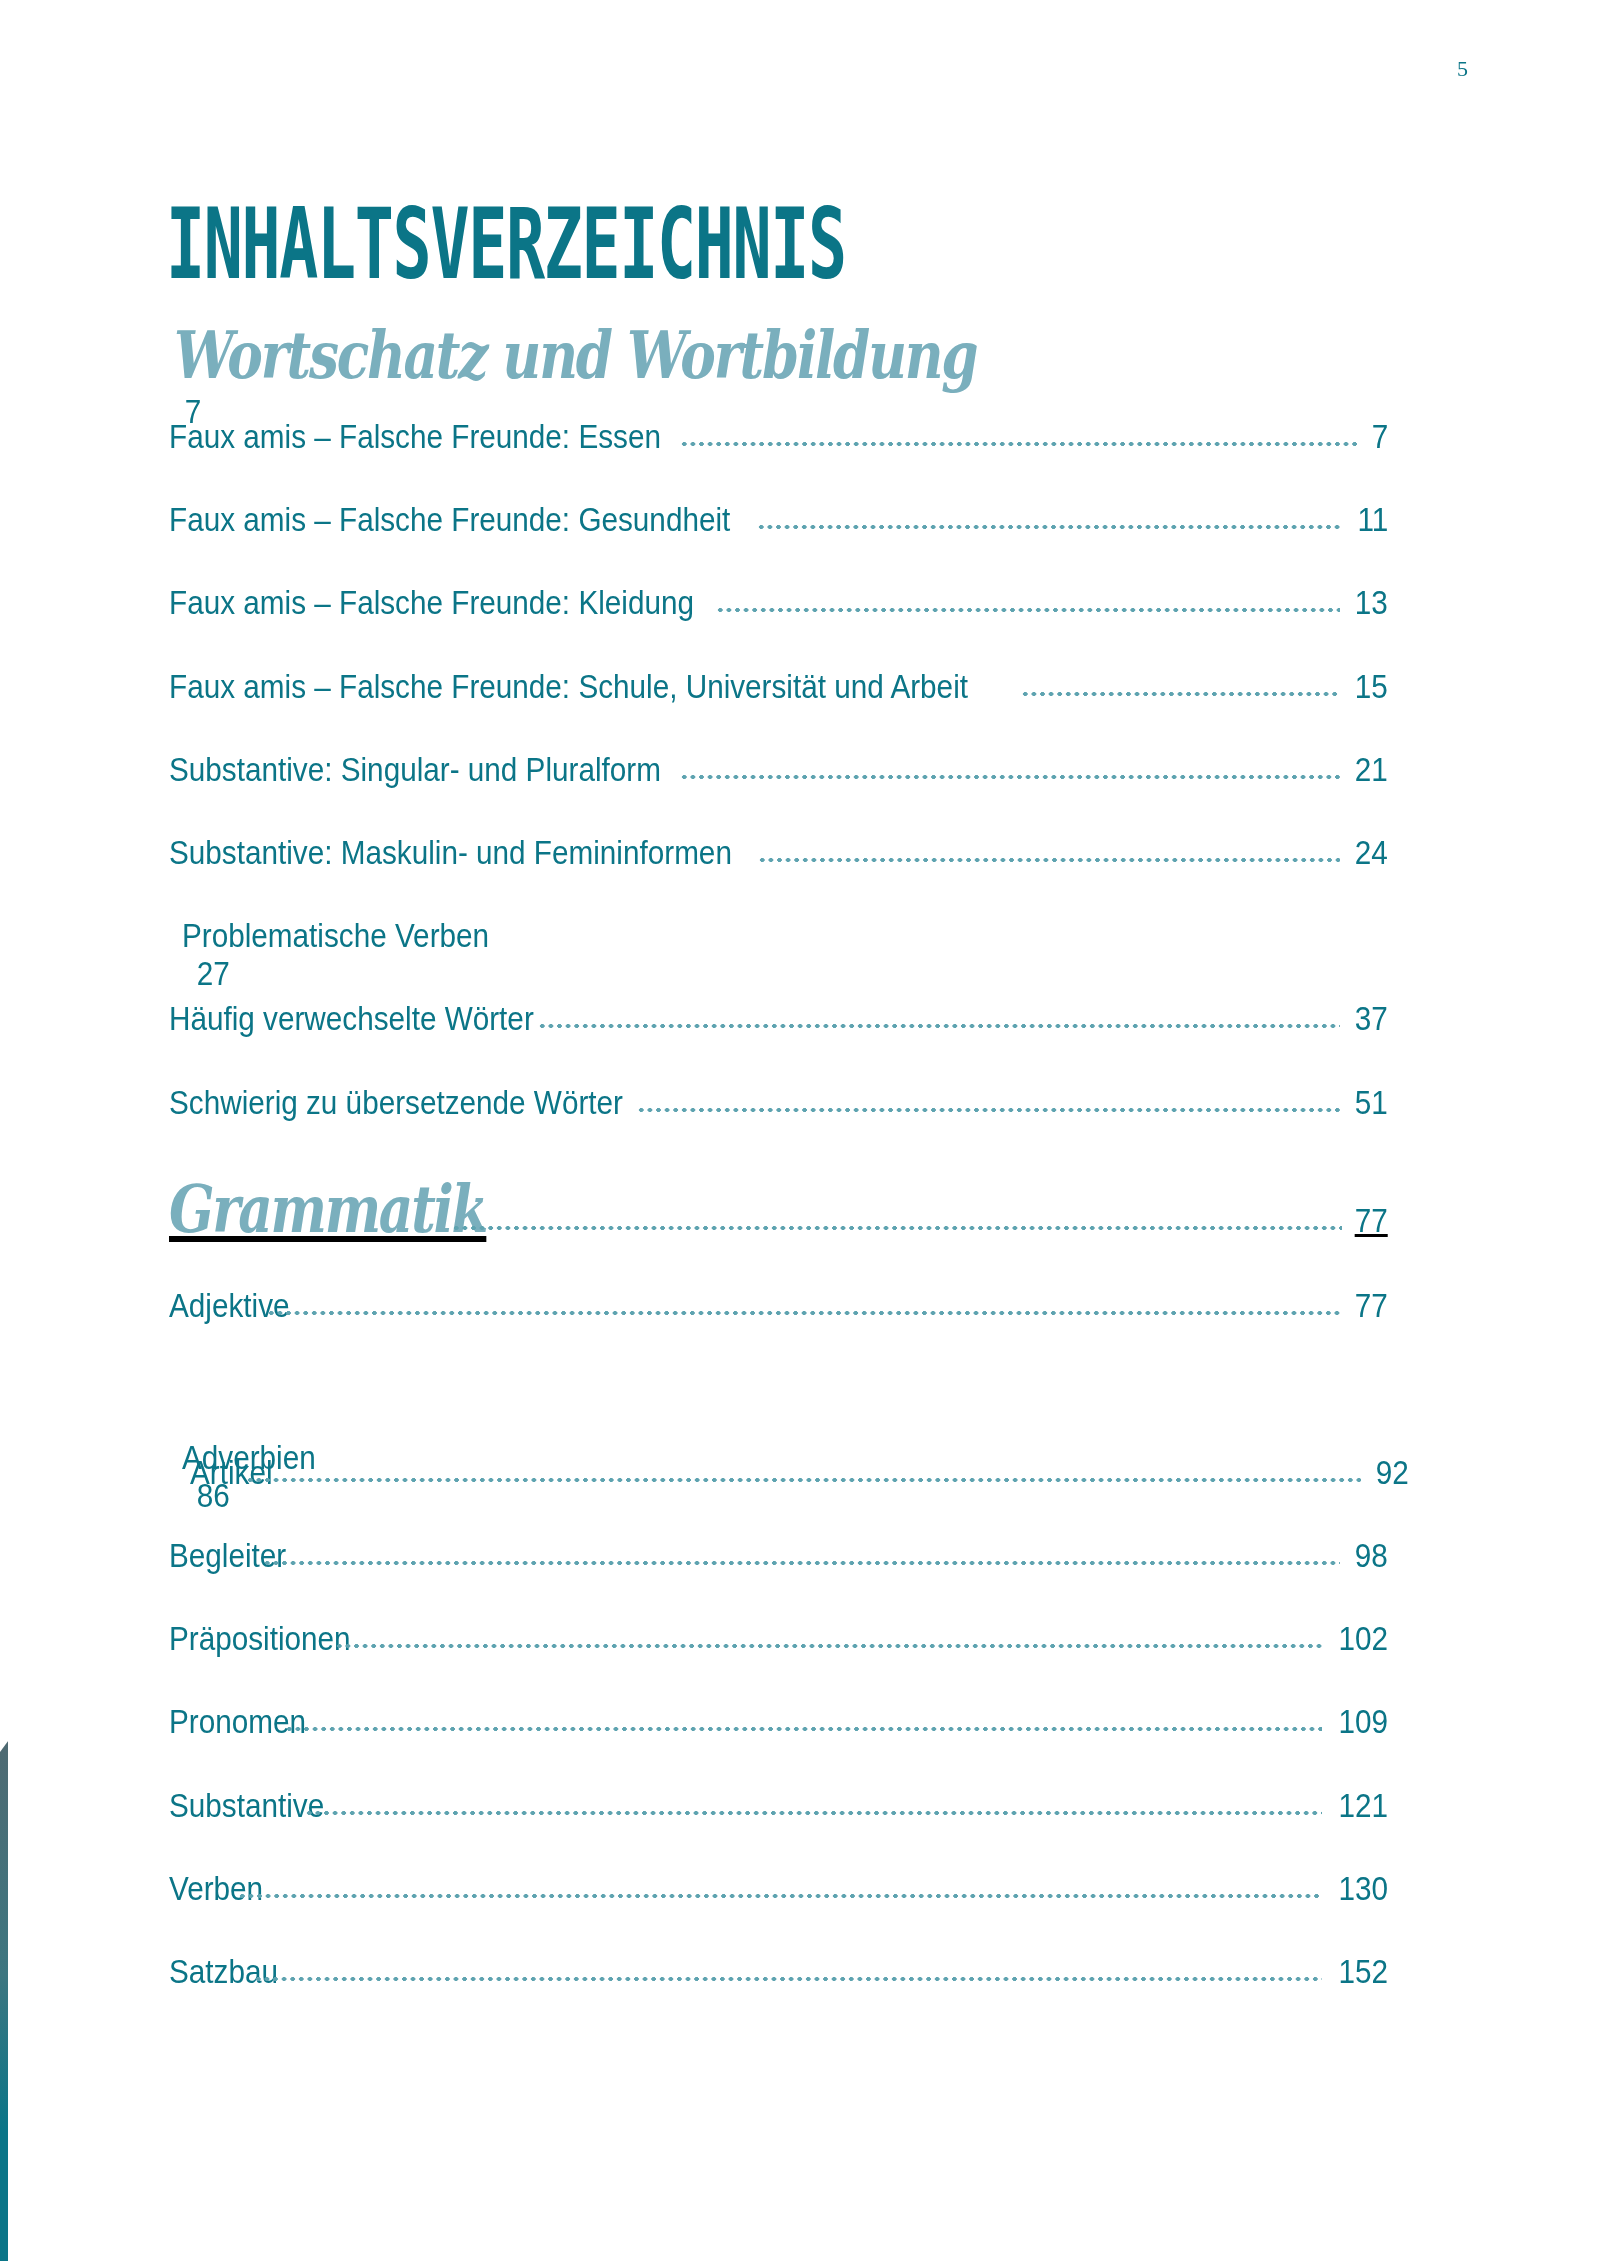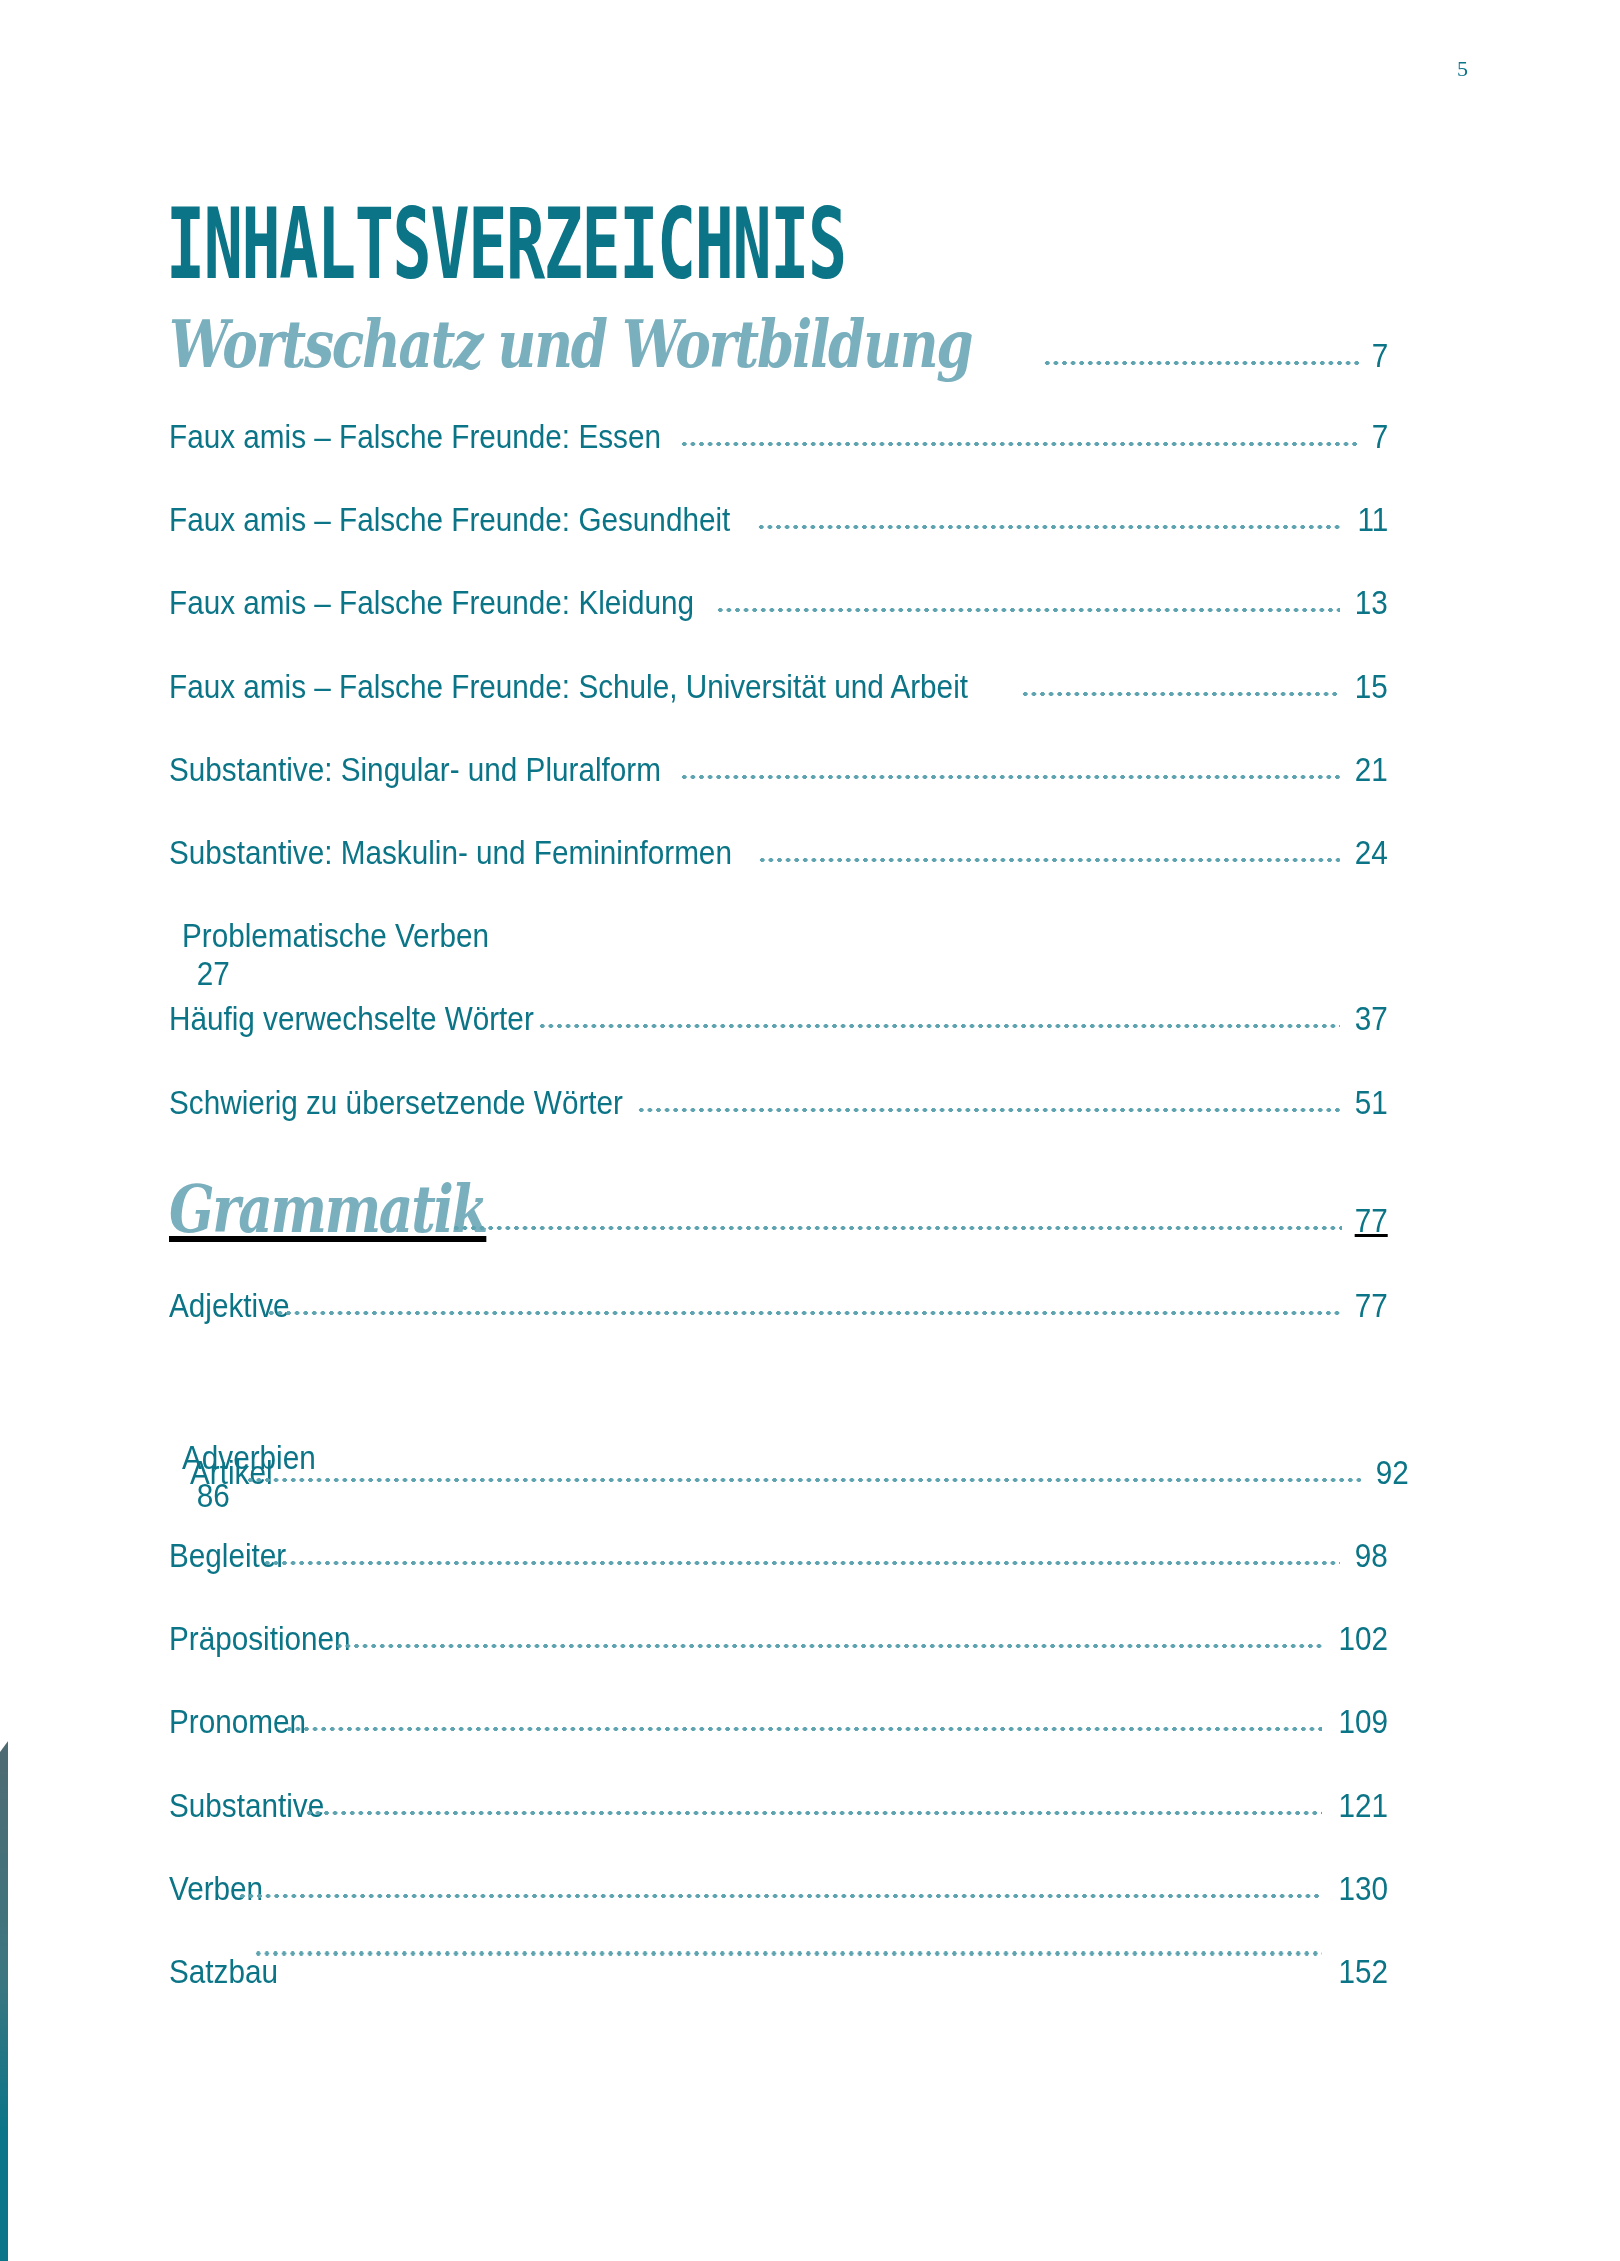--- a/index.html
+++ b/index.html
@@ -57,21 +57,21 @@
 </style>
 </head>
 <body>
 
 <div class="page-number">5</div>
 
 <h1 class="title" style="margin:0;">INHALTSVERZEICHNIS</h1>
 
 <div class="toc">
 
-  <div class="row heading" style="top:306px;">
+  <div class="row heading" style="top:317px;flex-direction:column;">
     <span class="label">Wortschatz und Wortbildung</span>
     <span class="leader"></span>
     <span class="page">7</span>
   </div>
 
   <div class="row entry" style="top:418px;">
     <span class="label">Faux amis – Falsche Freunde: Essen</span>
     <span class="leader"></span>
     <span class="page">7</span>
   </div>
@@ -155,21 +155,21 @@
   <div class="row entry" style="top:1787px;">
     <span class="label">Substantive</span>
     <span class="leader"></span>
     <span class="page">121</span>
   </div>
   <div class="row entry" style="top:1870px;">
     <span class="label">Verben</span>
     <span class="leader"></span>
     <span class="page">130</span>
   </div>
-  <div class="row entry" style="top:1953px;align-items:flex-end;">
+  <div class="row entry" style="top:1953px;">
     <span class="label">Satzbau</span>
     <span class="leader"></span>
     <span class="page">152</span>
   </div>
 </div>
 
 <div class="side-bar"></div>
 
 
 </body></html>

